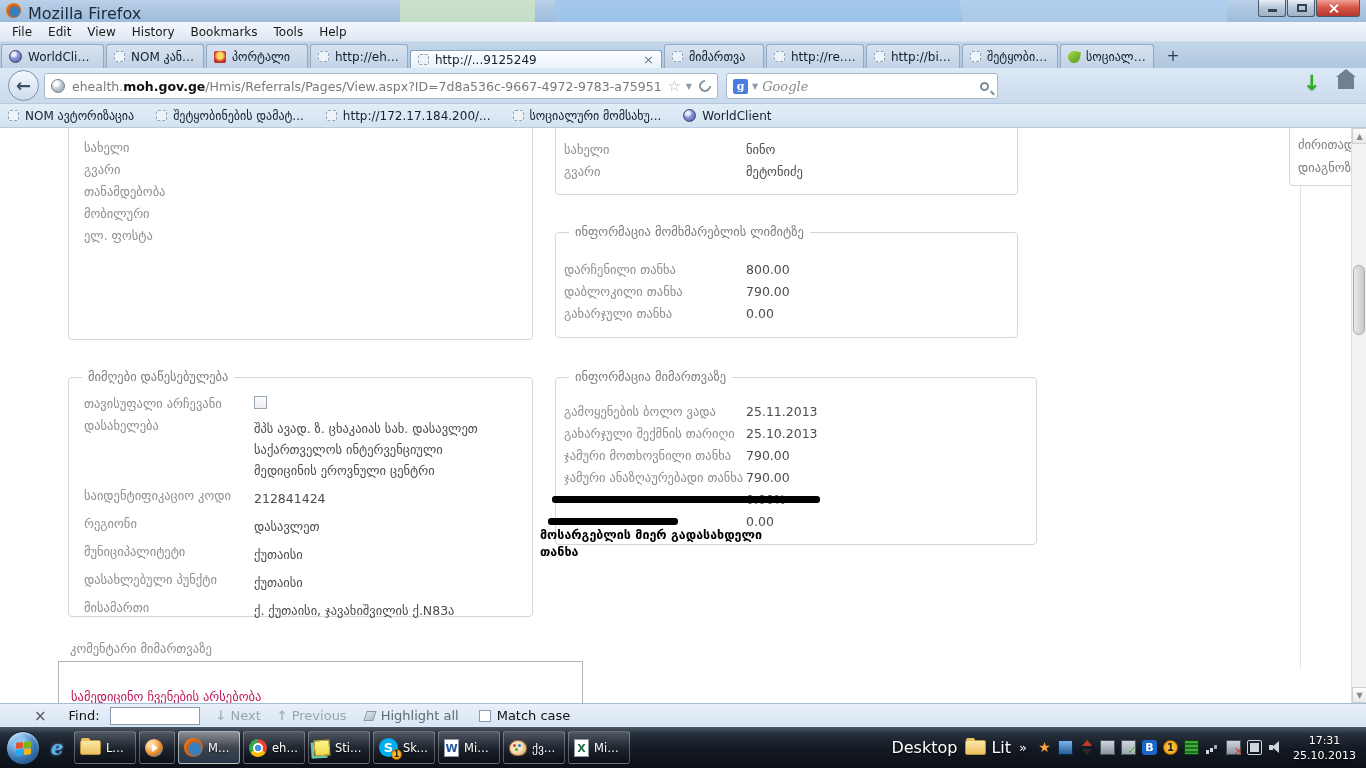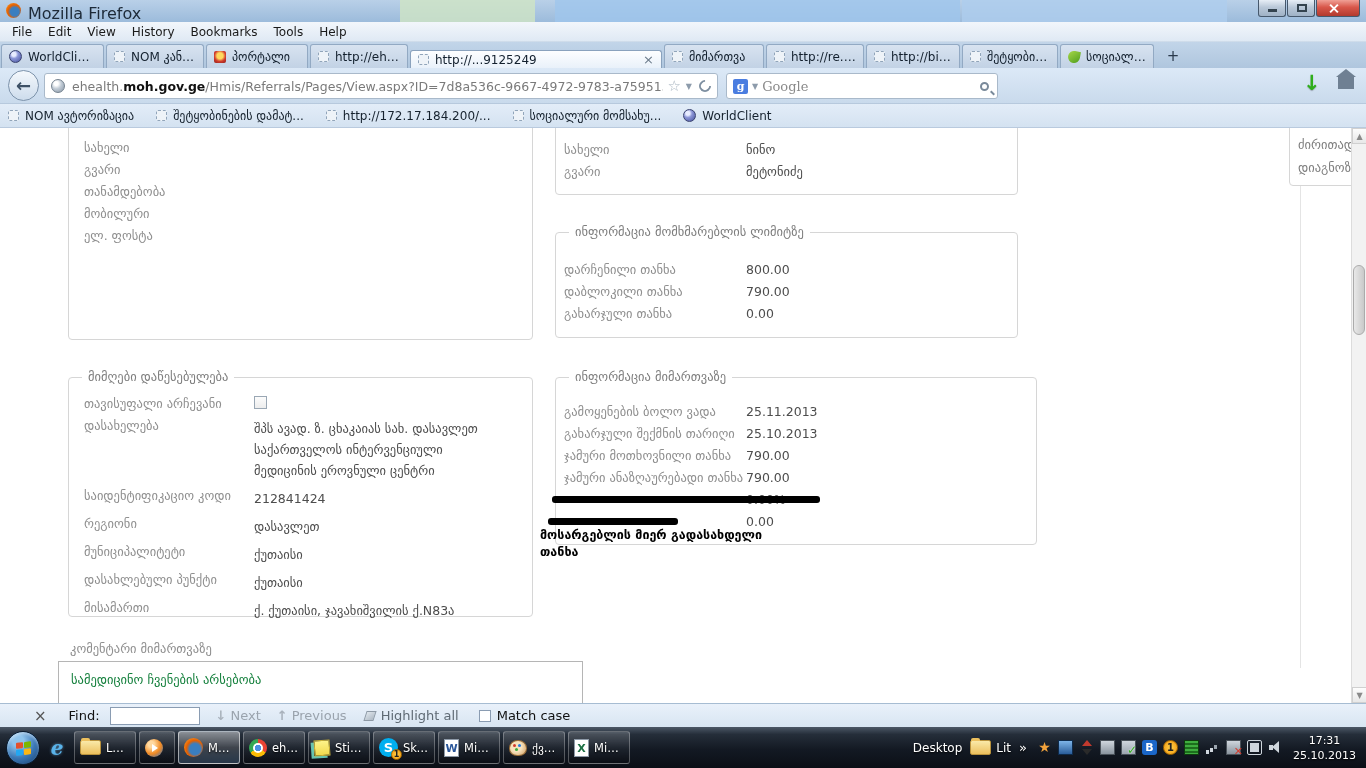--- a/index.html
+++ b/index.html
@@ -64,21 +64,21 @@
   .url-icons { display:flex; align-items:center; flex:none; margin-left:4px; }
   .star-ic { color:#aab6c2; font-size:15px; margin-right:5px; }
   .caret-ic { color:#8d9bab; font-size:8px; margin-right:7px; }
   .reload-ic { width:12px; height:12px; border:2px solid #7e8fa1; border-radius:50%;
     border-top-color:transparent; transform:rotate(45deg); }
   .searchbox { position:absolute; left:726px; top:5px; width:272px; height:26px; background:#fff;
     border:1px solid #a9b9ca; border-radius:3px; display:flex; align-items:center; padding:0 6px; }
   .gfav { width:15px; height:15px; background:#4a7de0; border-radius:2px; color:#fff; flex:none;
     font-size:11px; font-weight:bold; text-align:center; line-height:15px; font-family:"DejaVu Serif",serif; }
   .searchbox .caret-ic { margin:0 4px 0 4px; }
-  .search-input { border:none; outline:none; flex:1; color:#333; font-size:13px;
+  .search-input { border:none; outline:none; flex:1; font-style:italic; color:#333; font-size:13px;
     font-family:"DejaVu Serif","Liberation Serif",serif; min-width:0; background:transparent; }
   .search-input::placeholder { color:#8a8a8a; }
   .magnifier { width:9px; height:9px; border:2px solid #7a8a9a; border-radius:50%; position:relative; flex:none; margin-right:2px;}
   .magnifier::after { content:""; position:absolute; left:8px; top:8px; width:5px; height:2px;
     background:#7a8a9a; transform:rotate(45deg); }
   .dl-arrow { position:absolute; left:1303px; top:3px; font-size:21px; font-weight:bold; color:#2fae1c;
     text-shadow:0 1px 1px rgba(0,0,0,.25); }
   .home-ic { position:absolute; left:1338px; top:9px; width:16px; height:12px; background:#6f8093; }
   .home-ic::before { content:""; position:absolute; left:-2px; top:-8px; border-left:10px solid transparent;
     border-right:10px solid transparent; border-bottom:8px solid #6f8093; }
@@ -101,21 +101,21 @@
   .fs-left .frow .lbl { width:185px; padding-left:15px; }
   .fs-left .frow .val { width:238px; line-height:21px; }
   .fs-right .frow .lbl { width:190px; padding-left:8px; }
   .checkbox { width:13px; height:13px; border:1px solid #9aa7b4; background:linear-gradient(#fcfcfc,#ededed); }
   .redact { position:absolute; background:#000; height:7px; border-radius:3px; }
   .annotation { position:absolute; left:540px; top:398px; width:235px; font-weight:bold;
     color:#000; font-size:12.5px; line-height:17px; }
   .comment-label { position:absolute; left:70px; top:513px; color:#8f8f8f; font-size:12.5px; }
   .comment-area { position:absolute; left:58px; top:533px; width:525px; height:70px;
     border:1px solid #b5b5b5; resize:none; font-family:"DejaVu Sans","Liberation Sans",sans-serif;
-    font-size:12.5px; color:#15803d; padding:10px 12px; outline:none; }
+    font-size:12.5px; color:#be185d; padding:27px 12px; outline:none; }
   .side-box { position:absolute; left:1289px; top:-8px; width:74px; height:66px; background:#fff;
     border:1px solid #d6d6d6; border-radius:0 0 0 4px; overflow:hidden; padding:12px 0 0 8px; }
   .side-box div { color:#7e7e7e; font-size:12.5px; line-height:23px; white-space:nowrap; }
   .side-line { position:absolute; left:1300px; top:58px; width:1px; height:482px; background:#e4e4e4; }
 
   
   #scrollbar { position:absolute; left:1351px; top:128px; width:15px; height:575px;
     background:#f2f2f2; border-left:1px solid #dcdcdc; }
   .sb-arrow { position:absolute; left:0; width:15px; height:16px; color:#8a8a8a; font-size:8px;
     text-align:center; line-height:16px; background:linear-gradient(#fdfdfd,#e8e8e8); border:1px solid #d0d0d0; }
@@ -181,21 +181,21 @@
     background:radial-gradient(#ffd24a,#f2960d); border:1px solid #a86a00; color:#222;
     font-size:8px; line-height:10px; text-align:center; font-weight:bold; }
   .icon-word, .icon-excel { width:15px; height:18px; flex:none; background:#fff; border:1px solid #8e9aa8;
     font-weight:bold; font-size:11px; text-align:center; line-height:17px; }
   .icon-word { color:#2b579a; } .icon-excel { color:#1e7145; }
   .icon-paint { width:18px; height:16px; flex:none; border-radius:50% 50% 45% 45%; position:relative;
     background:radial-gradient(circle at 40% 40%, #f7e3bd 0 40%, #cf9a5e); border:1px solid #9a6f3a; }
   .icon-paint::after { content:""; position:absolute; left:3px; top:3px; width:3px; height:3px; border-radius:50%;
     background:#d23c2e; box-shadow:5px 0 0 #2a7de0, 2px 4px 0 #3fae3f; }
   .tb-right { margin-left:auto; display:flex; align-items:center; }
-  .tb-text { color:#fff; font-size:12px; text-shadow:0 1px 2px #000; margin-right:8px; white-space:nowrap; }
+  .tb-text { color:#fff; font-size:16px; text-shadow:0 1px 2px #000; margin-right:8px; white-space:nowrap; }
   .chev { color:#fff; font-size:13px; margin-right:10px; text-shadow:0 1px 2px #000; }
   .tray { display:flex; align-items:center; }
   .tray > span { width:15px; height:15px; margin-right:6px; flex:none; display:block; position:relative; }
   .tr-star { color:#f2a33c; font-size:14px; line-height:15px; text-align:center; }
   .tr-display { background:linear-gradient(#7db4e8,#2a5d9a); border:1px solid #0e2a4a; }
   .tr-netarrows::before { content:""; position:absolute; left:3px; top:0;
     border-left:5px solid transparent; border-right:5px solid transparent; border-bottom:6px solid #c23a2e; }
   .tr-netarrows::after { content:""; position:absolute; left:3px; bottom:0;
     border-left:5px solid transparent; border-right:5px solid transparent; border-top:6px solid #2a2a2a; }
   .tr-monitor { background:linear-gradient(#cfd6dd,#8a949e); border:1px solid #4a525a; }

